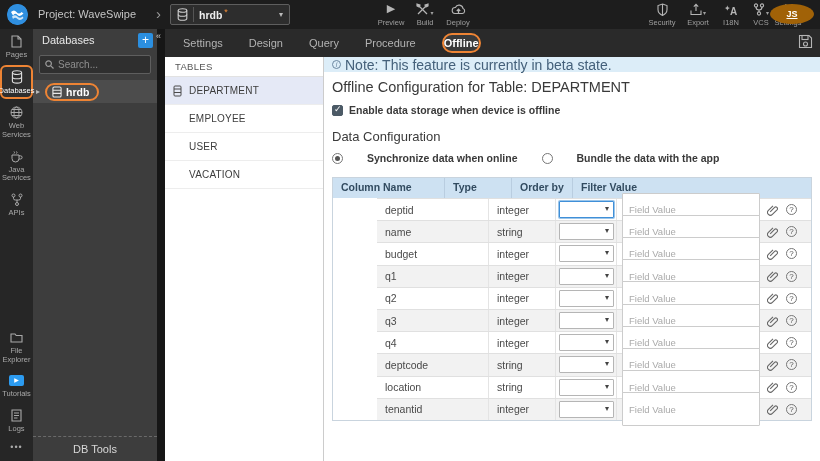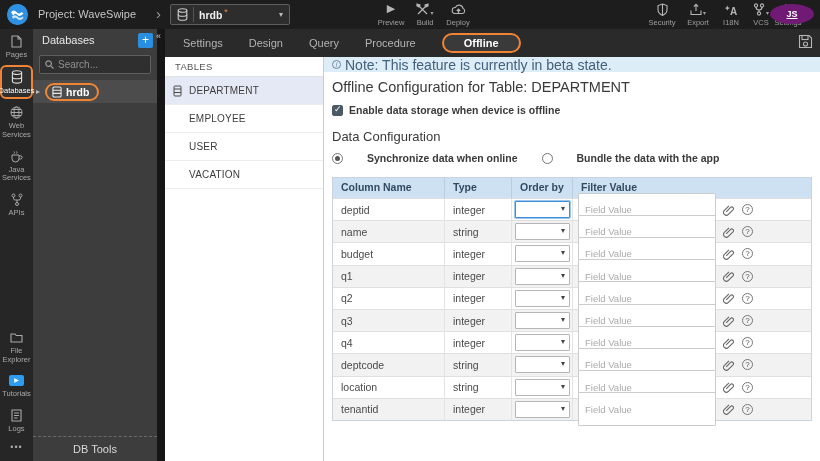--- a/index.html
+++ b/index.html
@@ -20,21 +20,21 @@
   .db-select .car { margin-left:auto; margin-right:6px; color:#bbb; font-size:8px; }
   .car::before { content:"▾"; }
 
   .tb-act { position:absolute; top:2px; width:34px; height:26px; display:flex; flex-direction:column; align-items:center; justify-content:space-between; color:#b5b5b5; cursor:pointer; }
   .tb-act .lbl { font-size:7.5px; color:#9f9f9f; line-height:1; padding-bottom:2px; white-space:nowrap; }
   .tb-act .ig { height:14px; display:flex; align-items:flex-end; gap:1px; }
   .mini-car { font-size:6px; color:#9f9f9f; }
   .mini-car::before { content:"▾"; }
   .ic-play::before { content:"▶"; font-size:11px; color:#b5b5b5; line-height:12px; }
 
-  .avatar { position:absolute; right:6px; top:4px; width:44px; height:20px; border-radius:50%; background:#701a75; color:#fff; font-size:9px; font-weight:bold; display:flex; align-items:center; justify-content:center; cursor:pointer;text-decoration:underline; }
+  .avatar { position:absolute; right:6px; top:4px; width:44px; height:20px; border-radius:50%; background:#a16207; color:#fff; font-size:9px; font-weight:bold; display:flex; align-items:center; justify-content:center; cursor:pointer;text-decoration:underline; }
 
   
   .sidebar { position:absolute; left:0; top:29px; width:33px; height:432px; background:#262626; display:flex; flex-direction:column; align-items:center; z-index:4; }
   .sb-item { width:33px; padding:5px 0 4px; display:flex; flex-direction:column; align-items:center; gap:2px; color:#a9a9a9; font-size:7.5px; text-align:center; line-height:1.15; cursor:pointer;justify-content:space-between; }
   .sb-item .sic { height:15px; display:flex; align-items:center; }
   .sb-item.on { border:2px solid #ee8434; border-radius:6px; padding:3px 0 2px; margin:1px 0; background:#2e2e2e; }
   .sb-spacer { flex:1; }
   .tut-ic { width:15px; height:11px; background:#2c9bf0; border-radius:2px; display:flex; align-items:center; justify-content:center; }
   .tut-ic::before { content:"▶"; color:#fff; font-size:6px; }
   .dots-ic::before { content:"•••"; font-size:9px; letter-spacing:1px; color:#a9a9a9; }
@@ -54,21 +54,21 @@
   .dbtree-row { height:23px; background:#4c4c4c; display:flex; align-items:center; padding-left:3px; cursor:pointer; }
   .tree-arrow { color:#bbb; font-size:8px; width:9px; }
   .tree-arrow::before { content:"▸"; }
   .hrdb-chip { display:flex; align-items:center; gap:4px; border:2px solid #ee8434; border-radius:9px; padding:1px 8px 1px 5px; color:#fff; }
   .hrdb-chip .name { font-size:10.5px; font-weight:bold; color:#fff; }
   .dbp-foot { position:absolute; left:0; bottom:0; width:100%; height:25px; border-top:1px dashed #6a6a6a; color:#d8d8d8; font-size:11px; text-align:center; line-height:25px; cursor:pointer; }
 
   
   .tabbar { position:absolute; left:165px; top:29px; width:655px; height:28px; background:#2a2a2a; display:flex; align-items:center; padding-left:18px; gap:26px; z-index:2; }
   .tab { font-size:11px; color:#b3b3b3; cursor:pointer; white-space:nowrap; }
-  .tab.on { color:#fff; font-weight:bold; background:#3a3a3a; border:2px solid #ee8434; border-radius:10px; padding:2px 20px; }
+  .tab.on { color:#fff; font-weight:bold; background:#3a3a3a; border:2px solid #ee8434; border-radius:10px; padding:2px 0; }
   .save-ic { position:absolute; right:7px; top:5px; cursor:pointer; }
 
   
   .tablespanel { position:absolute; left:165px; top:57px; width:159px; height:404px; background:#fff; border-right:1px solid #ccc; z-index:2; }
   .tp-title { height:20px; line-height:20px; font-size:9.5px; color:#555; padding-left:10px; border-bottom:1px solid #e2e2e2; letter-spacing:.3px; }
   .tp-item { height:28px; display:flex; align-items:center; font-size:10px; color:#3c3c3c; padding-left:24px; border-bottom:1px solid #ededed; letter-spacing:.2px; cursor:pointer; position:relative; }
   .tp-item.on { background:#e5e9f6; }
   .tp-item.on .tbl-ic { display:block; }
   .tbl-ic { display:none; position:absolute; left:8px; top:8px; }
 
@@ -87,21 +87,21 @@
   .radio-opt { display:flex; align-items:center; gap:24px; font-size:10.5px; font-weight:bold; color:#3a3a3a; cursor:pointer; }
   .rb { width:11px; height:11px; border:1px solid #777; border-radius:50%; background:#fff; position:relative; flex:0 0 auto; }
   .rb.on::before { content:""; position:absolute; left:2px; top:2px; width:5px; height:5px; border-radius:50%; background:#555; }
 
   
   .cfg-table { margin:13px 0 0 8px; width:480px; border:1px solid #c9d4de; }
   .cfg-head { display:flex; background:#cde1f2; height:20px; }
   .hc { font-size:10.5px; font-weight:bold; color:#324b60; padding:3px 0 0 8px; border-right:1px solid #b9cde0; }
   .hc:last-child { border-right:none; }
   .c1 { width:112px; } .c2 { width:67px; } .c3 { width:61px; } .c4 { width:238px; flex:1; }
-  .cfg-row { display:flex; height:22.2px; border-top:1px solid #e0e0e0; background:#fff; align-items:flex-start; }
+  .cfg-row { display:flex; height:22.2px; border-top:1px solid #e0e0e0; background:#fff; align-items:flex-start;margin-left:44px; }
   .cfg-rows .cfg-row:nth-of-type(even) { background:#f2f2f2; }
   .cell { height:100%; display:flex; align-items:center; padding-left:8px; border-right:1px solid #e4e4e4; font-size:10.5px; color:#4a4a4a; }
   .cell:last-child { border-right:none; }
   .cell.c3 { padding-left:3px; }
   .cell.c4 { padding-left:5px; gap:7px; }
   .sel { width:55px; height:17px; background:#fff; border:1px solid #b5b5b5; border-radius:1px; position:relative; cursor:pointer; }
   .sel::after { content:"▾"; position:absolute; right:4px; top:2px; font-size:8px; color:#444; }
   .cfg-rows .cfg-row:nth-of-type(1) .sel { border:1px solid #3f8fd8; box-shadow:0 0 0 1px #9cc6ea; }
   .fv { width:138px; height:17px; border:1px solid #ccc; border-radius:1px; font-size:9.5px; color:#555; padding:16px 6px; font-family:inherit; outline:none; background:#fff; }
   .fv::placeholder { color:#aaa; }

